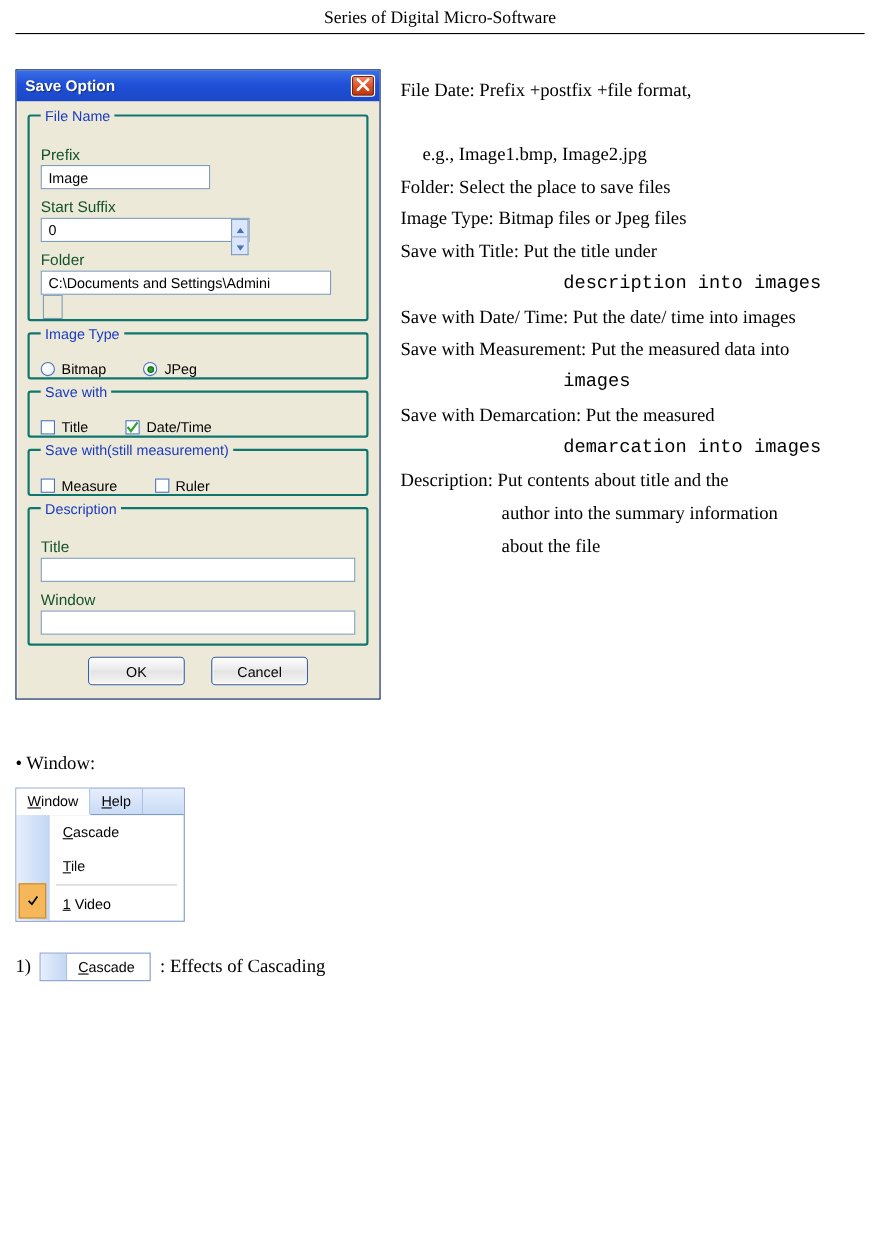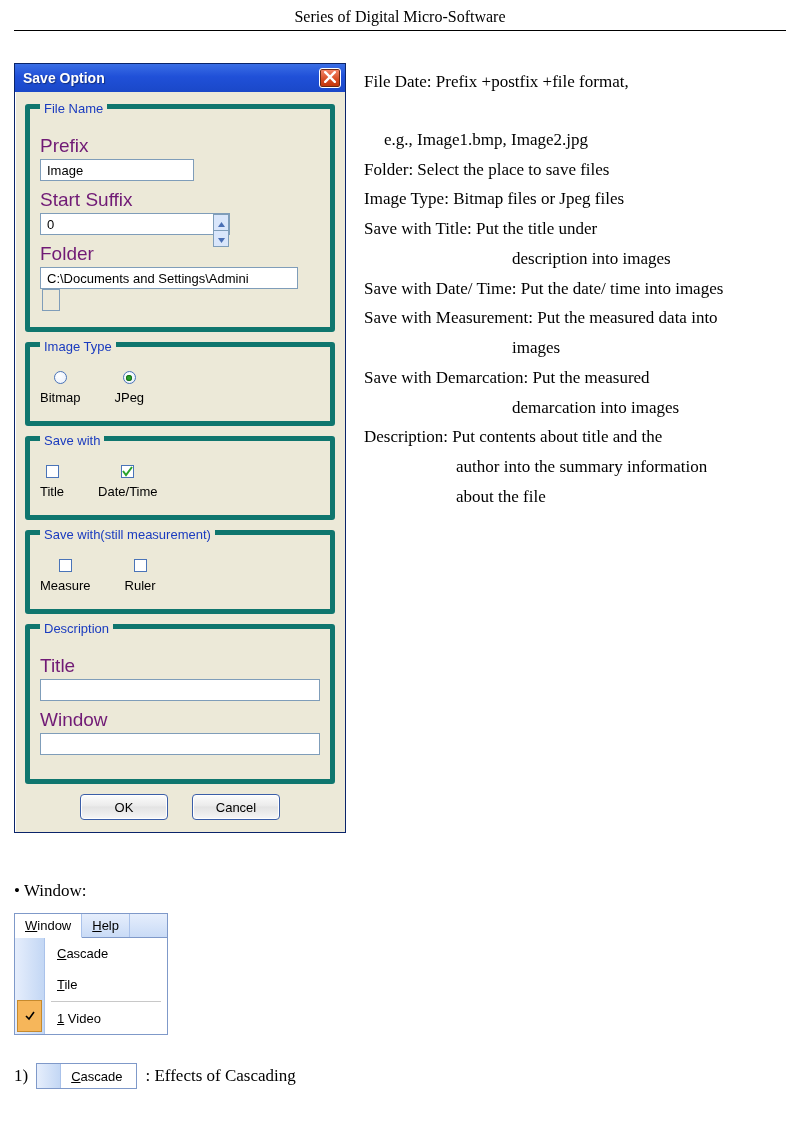--- a/index.html
+++ b/index.html
@@ -54,40 +54,40 @@
     background: linear-gradient(to bottom,#f78a6e,#d64a21 60%,#c23308);
     border: 1px solid #fff;
     border-radius: 3px;
     box-shadow: 0 0 0 1px #6b2a13 inset;
     display:flex;align-items:center;justify-content:center;
   }
   .closebtn svg { width: 12px; height:12px; }
   .dialog-body { padding: 6px 10px 12px 10px; }
 
   .grp {
-    border: 5px solid #0f766e;
+    border: 2px solid #0f766e;
     border-radius: 3px;
     margin: 6px 0 10px 0;
-    padding: 24px 10px 16px 10px;
+    padding: 24px 10px 0 10px;
     position: relative;
     background: #ece9d8;
   }
   .grp-legend {
     position: absolute;
     top: -8px; left: 10px;
     background: #ece9d8;
     color: #1a3bbf;
     font-size: 13px;
     padding: 0 4px;
   }
   .fld-label {
     display:block;
     margin: 2px 0 2px 0;
-    font-size: 19px;
-    color:#701a75;
+    font-size: 14px;
+    color:#14532d;
   }
   .txt {
     display:block;
     width: 154px;
     height: 22px;
     border: 1px solid #7f9db9;
     background:#fff;
     font-family: Tahoma, Arial, sans-serif;
     font-size:13px;
     padding: 2px 6px;
@@ -110,21 +110,21 @@
   .folderwrap .txt{ width: calc(100% - 22px); display:inline-block; vertical-align:top; margin-bottom:0;}
   .browsebtn{
     display:inline-block; vertical-align:top;
     width:18px; height:22px;
     border:1px solid #7f9db9;
     background:#ece9d8;
     margin-left:2px;
   }
 
   .radio-row, .check-row { display:flex; gap:34px; }
-  .ctl { display:flex; align-items:center; gap:6px; font-size:13px;flex-direction:column;}
+  .ctl { display:flex; align-items:center; gap:6px; font-size:13px;}
   .radio {
     width:13px;height:13px;border:1px solid #4a74b8;border-radius:50%;
     background: radial-gradient(circle at 35% 35%, #fff, #e6eefc);
     display:flex;align-items:center;justify-content:center;
   }
   .radio.checked::after{
     content:""; width:6px;height:6px;border-radius:50%;
     background:#2aa22a; box-shadow:0 0 0 1px #1a6e1a inset;
   }
   .cbox {
@@ -148,21 +148,21 @@
   }
 
   
   .explain {
     font-size: 17px;
     line-height: 1.75;
     padding-top: 4px;
   }
   .explain .indent1 { padding-left: 20px; margin-top: 28px; }
   .explain .indent2 { padding-left: 92px; }
-  .explain .indent3 { padding-left: 148px; }
+  .explain .indent3 { padding-left: 148px; font-family: Liberation Mono, monospace; }
 
   
   .win-section { margin-top: 48px; font-size:17px;}
   .winmenu {
     width: 154px;
     border: 1px solid #7f99c9;
     font-family: Tahoma, "Microsoft Sans Serif", sans-serif;
     font-size: 13px;
     margin-top:12px;
     background:#fff;

